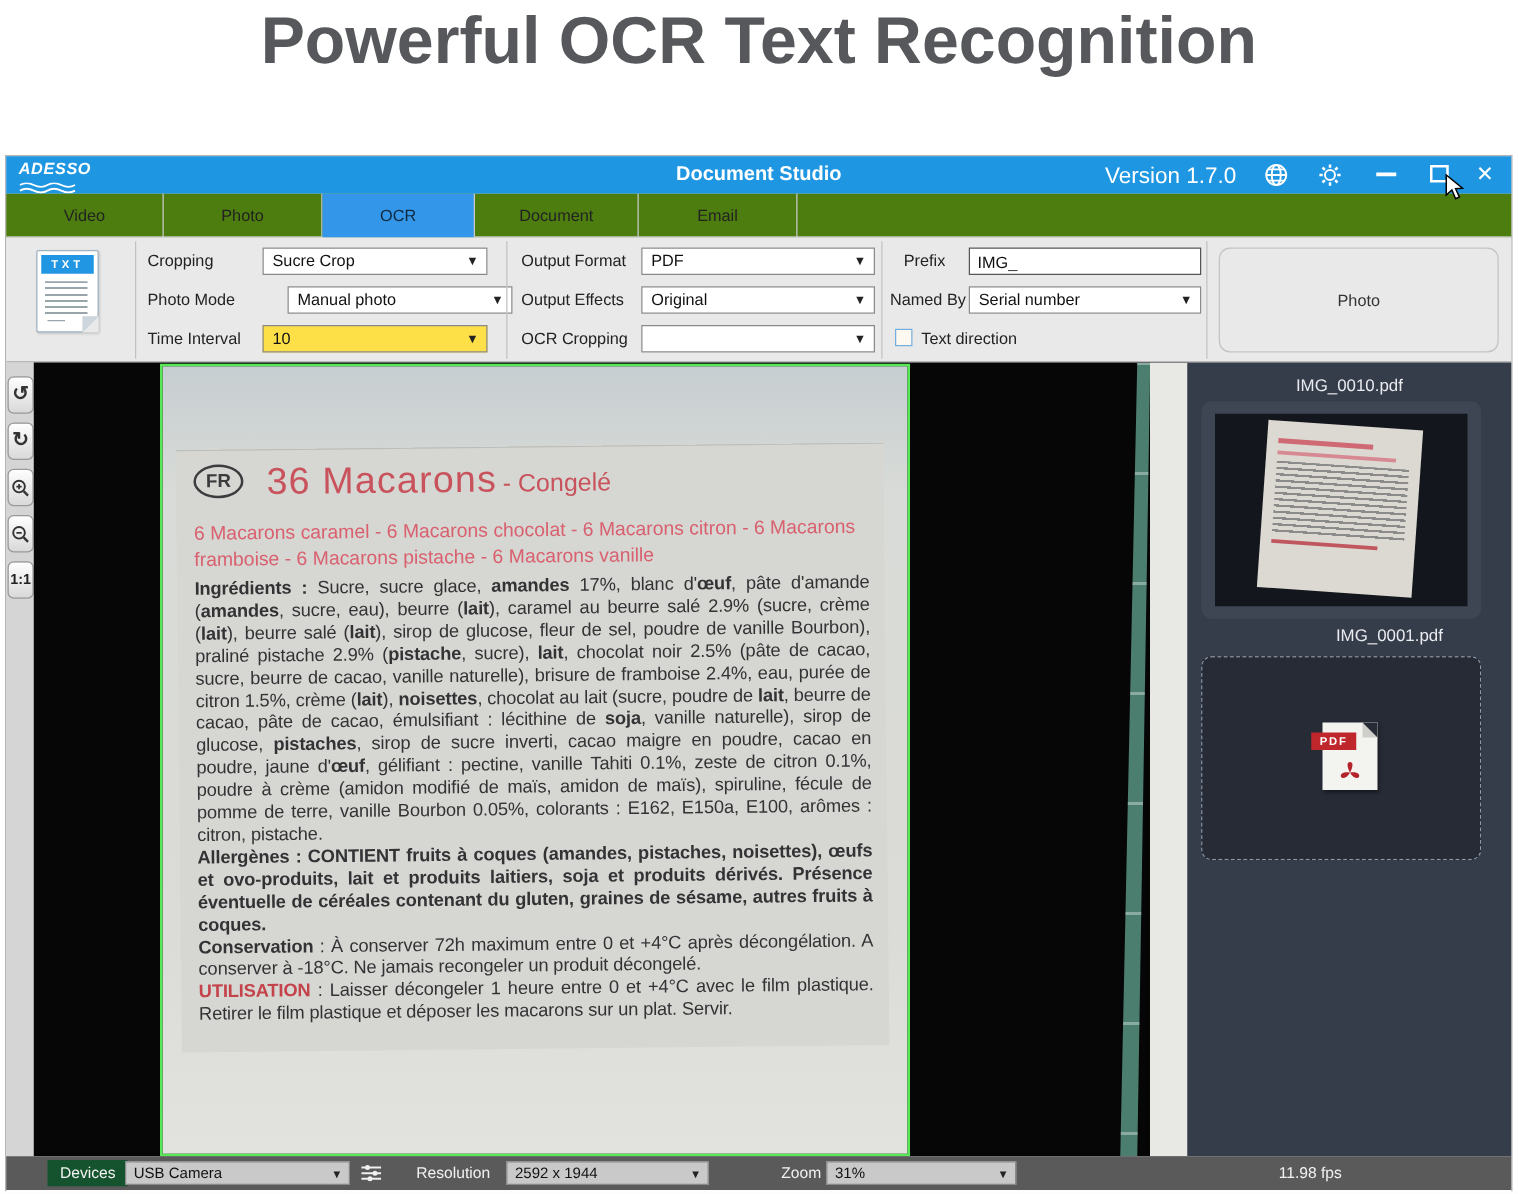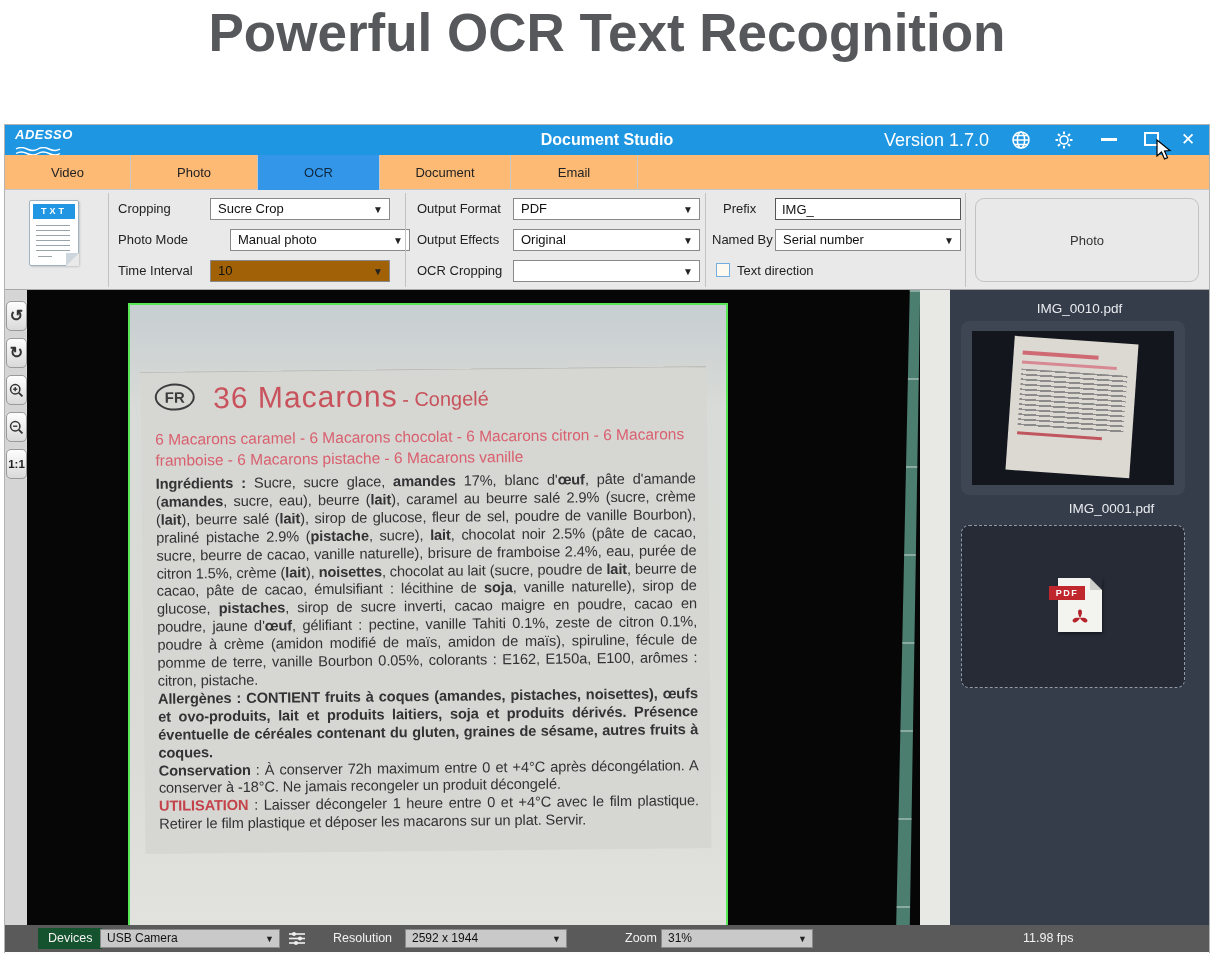--- a/index.html
+++ b/index.html
@@ -17,33 +17,33 @@
   .win-title { position:absolute; left:0; top:0; width:1204px; height:30px; text-align:center;
     line-height:30px; color:#fff; font-weight:bold; font-size:16px; }
   .version { position:absolute; right:220px; top:0; height:30px; line-height:30px; color:#fff; font-size:18px; }
   .tb-icon { position:absolute; top:5px; width:20px; height:20px; cursor:default; }
   .tb-globe { right:178px; } .tb-gear { right:135px; }
   .tb-min { right:92px; top:13px; width:16px; height:3px; background:#fff; }
   .tb-max { right:50px; top:7px; width:15px; height:14px; border:2px solid #fff; }
   .tb-close { right:12px; top:2px; color:#fff; font-size:17px; line-height:26px; width:18px; text-align:center; }
 
   
-  .tabrow { position:absolute; left:0; top:30px; width:1204px; height:35px; background:#fdba74; border-bottom:1px solid #c6c6c6;padding-left:22px; }
+  .tabrow { position:absolute; left:0; top:30px; width:1204px; height:35px; background:#4d7c0f; border-bottom:1px solid #c6c6c6;padding-left:22px; }
   .tab { position:absolute; top:0; height:35px; line-height:35px; text-align:center; font-size:13px; color:#222;
     border-right:1px solid #c9c9c9; }
   .tab.active { background:#3396e8; color:#10293f; }
 
   
   .toolbar { position:absolute; left:0; top:65px; width:1204px; height:100px; background:#e9e9e9; border-bottom:1px solid #a9a9a9; }
   .vsep { position:absolute; top:3px; height:94px; width:1px; background:#c2c2c2; }
   .f-label { position:absolute; font-size:13px; color:#222; height:22px; line-height:22px; }
   .dd { position:absolute; height:22px; background:#fff; border:1px solid #8a8a8a; font-size:13px; color:#111;
     line-height:20px; padding:0 20px 0 7px; overflow:hidden; white-space:nowrap; }
   .dd::after { content:"▼"; position:absolute; right:6px; top:0; font-size:10px; color:#222; line-height:21px; }
-  .dd.disabled { background:#a16207; }
+  .dd.disabled { background:#fde047; }
   .txtinput { position:absolute; height:22px; background:#fff; border:1px solid #555; font-size:13px; color:#111;
     padding:0 6px; font-family:"Liberation Sans", sans-serif; }
   .checkbox { position:absolute; width:14px; height:14px; background:#fdf8f0; border:1px solid #74aede; }
   .photo-btn { position:absolute; left:970px; top:8px; width:224px; height:84px; background:#e9e9e9;
     border:1px solid #c3c3c3; border-radius:9px; font-size:13px; color:#333; text-align:center; line-height:84px; }
 
   
   .txticon { position:absolute; left:24px; top:10px; width:50px; height:66px; background:#fff;
     border:1px solid #9fb3c2; border-radius:2px; box-shadow:1px 1px 2px rgba(0,0,0,.15); }
   .txticon .band { position:absolute; left:3px; top:3px; right:3px; height:15px; background:#2196e3;
@@ -57,21 +57,21 @@
   
   .toolstrip { position:absolute; left:0; top:165px; width:22px; height:635px; background:#d5d5d5; }
   .tool-btn { position:absolute; left:1px; width:21px; height:30px; border:1px solid #9a9a9a; border-radius:5px;
     background:linear-gradient(180deg,#fefefe,#d9d9d9); color:#333; text-align:center; }
   .tool-btn .glyph { font-size:16px; font-weight:bold; line-height:28px; }
   .tool-btn svg { margin-top:6px; }
   .tool-btn.oneone { font-size:11.5px; font-weight:bold; line-height:28px; color:#222; }
 
   
   .preview { position:absolute; left:22px; top:165px; width:923px; height:635px; background:#060606; overflow:hidden; }
-  .paper { position:absolute; left:101px; top:13px; width:600px; height:634px;
+  .paper { position:absolute; left:101px; top:1px; width:600px; height:634px;
     background:linear-gradient(180deg,#c7ced1 0%,#d8dbd7 16%,#dbdbd7 72%,#e2e2de 100%);
     border:2px solid #57e757;padding-left:27px; }
   .sticker { position:absolute; left:13px; top:64px; width:566px; height:482px; background:#d6d6d2;
     box-shadow:0 1px 0 #bdbdb9 inset; transform:rotate(-0.6deg); padding:10px 12px 0 14px; }
   .lbl-head { white-space:nowrap; }
   .fr-badge { display:inline-block; border:2.5px solid #3c3c3e; border-radius:50%; padding:3px 8px;
     font-size:15px; font-weight:bold; color:#3c3c3e; margin-right:14px; vertical-align:6px;}
   .lbl-title { font-size:30px; color:#c8535c; letter-spacing:1px; }
   .lbl-sub { font-size:20px; color:#c8535c; }
   .lbl-pink { margin-top:13px; font-size:15.5px; line-height:21px; color:#d9606f; }

